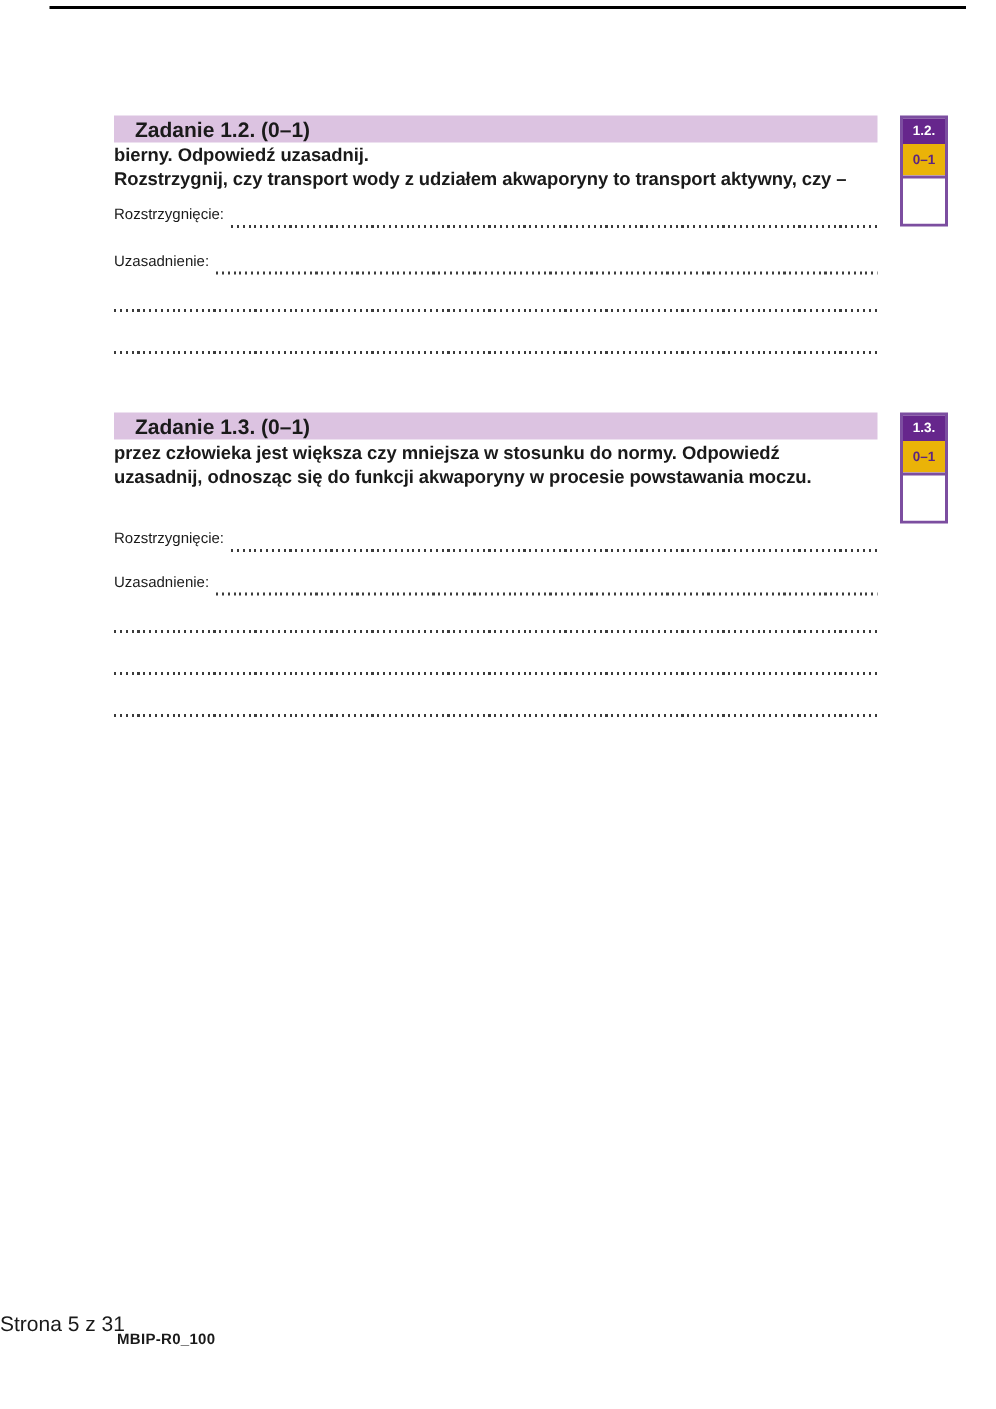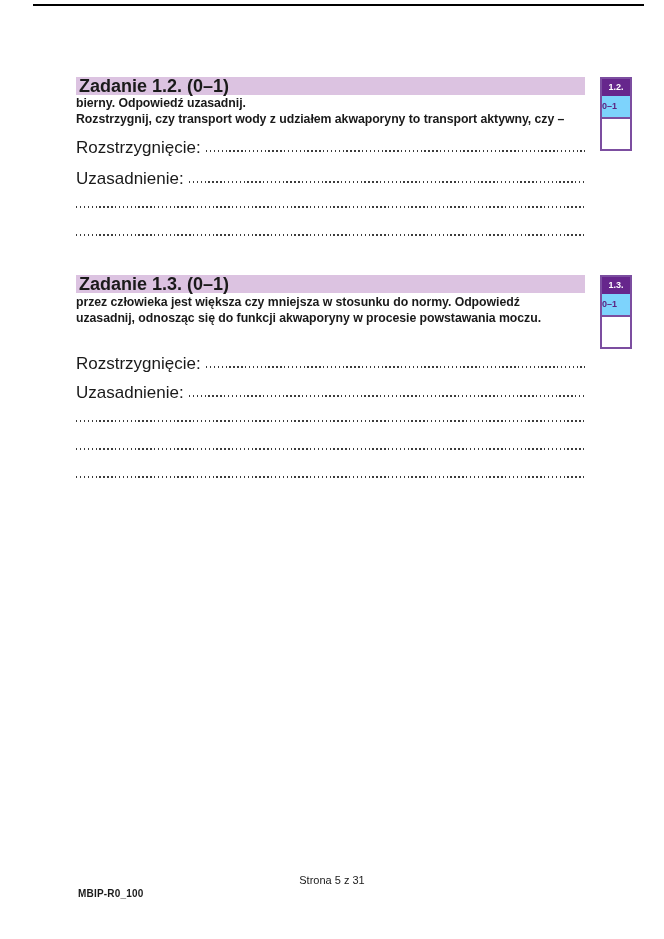--- a/index.html
+++ b/index.html
@@ -14,35 +14,35 @@
   }
 
   .top-rule {
     position:absolute; left:33px; top:4px; width:611px; height:2px;
     background:#000;
   }
 
   .task-strip {
     position:absolute; left:76px; width:509px; height:18px;
     background:#dcc3e1;
-    font-weight:bold; font-size:18px; line-height:18px;
-    padding-left:3px;
+    font-weight:bold; font-size:14px; line-height:18px;
+    padding-left:14px;
     white-space:nowrap;
   }
   .task-body {
     position:absolute; left:76px; width:515px;
     font-weight:bold; font-size:12.3px; line-height:15.8px;
     letter-spacing:-0.05px;
   }
   .task-body div { white-space:nowrap; }
 
   .answer-row {
     position:absolute; left:76px; width:509px; height:15px;
     display:flex; align-items:flex-start;
-    font-size:17px; font-weight:normal;
+    font-size:10px; font-weight:normal;
     white-space:nowrap;
   }
   .leader {
     flex:1 1 auto;
     height:2px;
     align-self:flex-end;
     margin:0 0 1px 5px;
     background-image:repeating-linear-gradient(to right,
       #3b3b3b 0, #3b3b3b 1.4px, transparent 1.4px, transparent 3.9px);
   }
@@ -56,31 +56,31 @@
     position:absolute; left:600px; width:32px; height:74px;
     border:2px solid #7c4ea0;
     display:flex; flex-direction:column;
     background:#fff;
   }
   .sb-num {
     height:17px; background:#66268c; color:#ffffff;
     font-size:9px; font-weight:bold; line-height:17px; text-align:center;
   }
   .sb-range {
-    height:21px; background:#7dd3fc; color:#5c2482;
-    font-size:9px; font-weight:bold; line-height:21px; text-align:left;
+    height:21px; background:#eab308; color:#5c2482;
+    font-size:9px; font-weight:bold; line-height:21px; text-align:center;
   }
   .sb-answer {
     flex:1 1 auto; background:#ffffff;
     border-top:2px solid #7c4ea0;
   }
 
   .footer-page {
     position:absolute; left:0; top:874px; width:664px;
-    text-align:center; font-size:11px;
+    text-align:left; font-size:14px;
   }
   .footer-code {
     position:absolute; left:78px; top:888px;
     font-size:10px; font-weight:bold; letter-spacing:0.2px;
   }
 </style>
 </head>
 <body>
 
 <div class="top-rule"></div>

